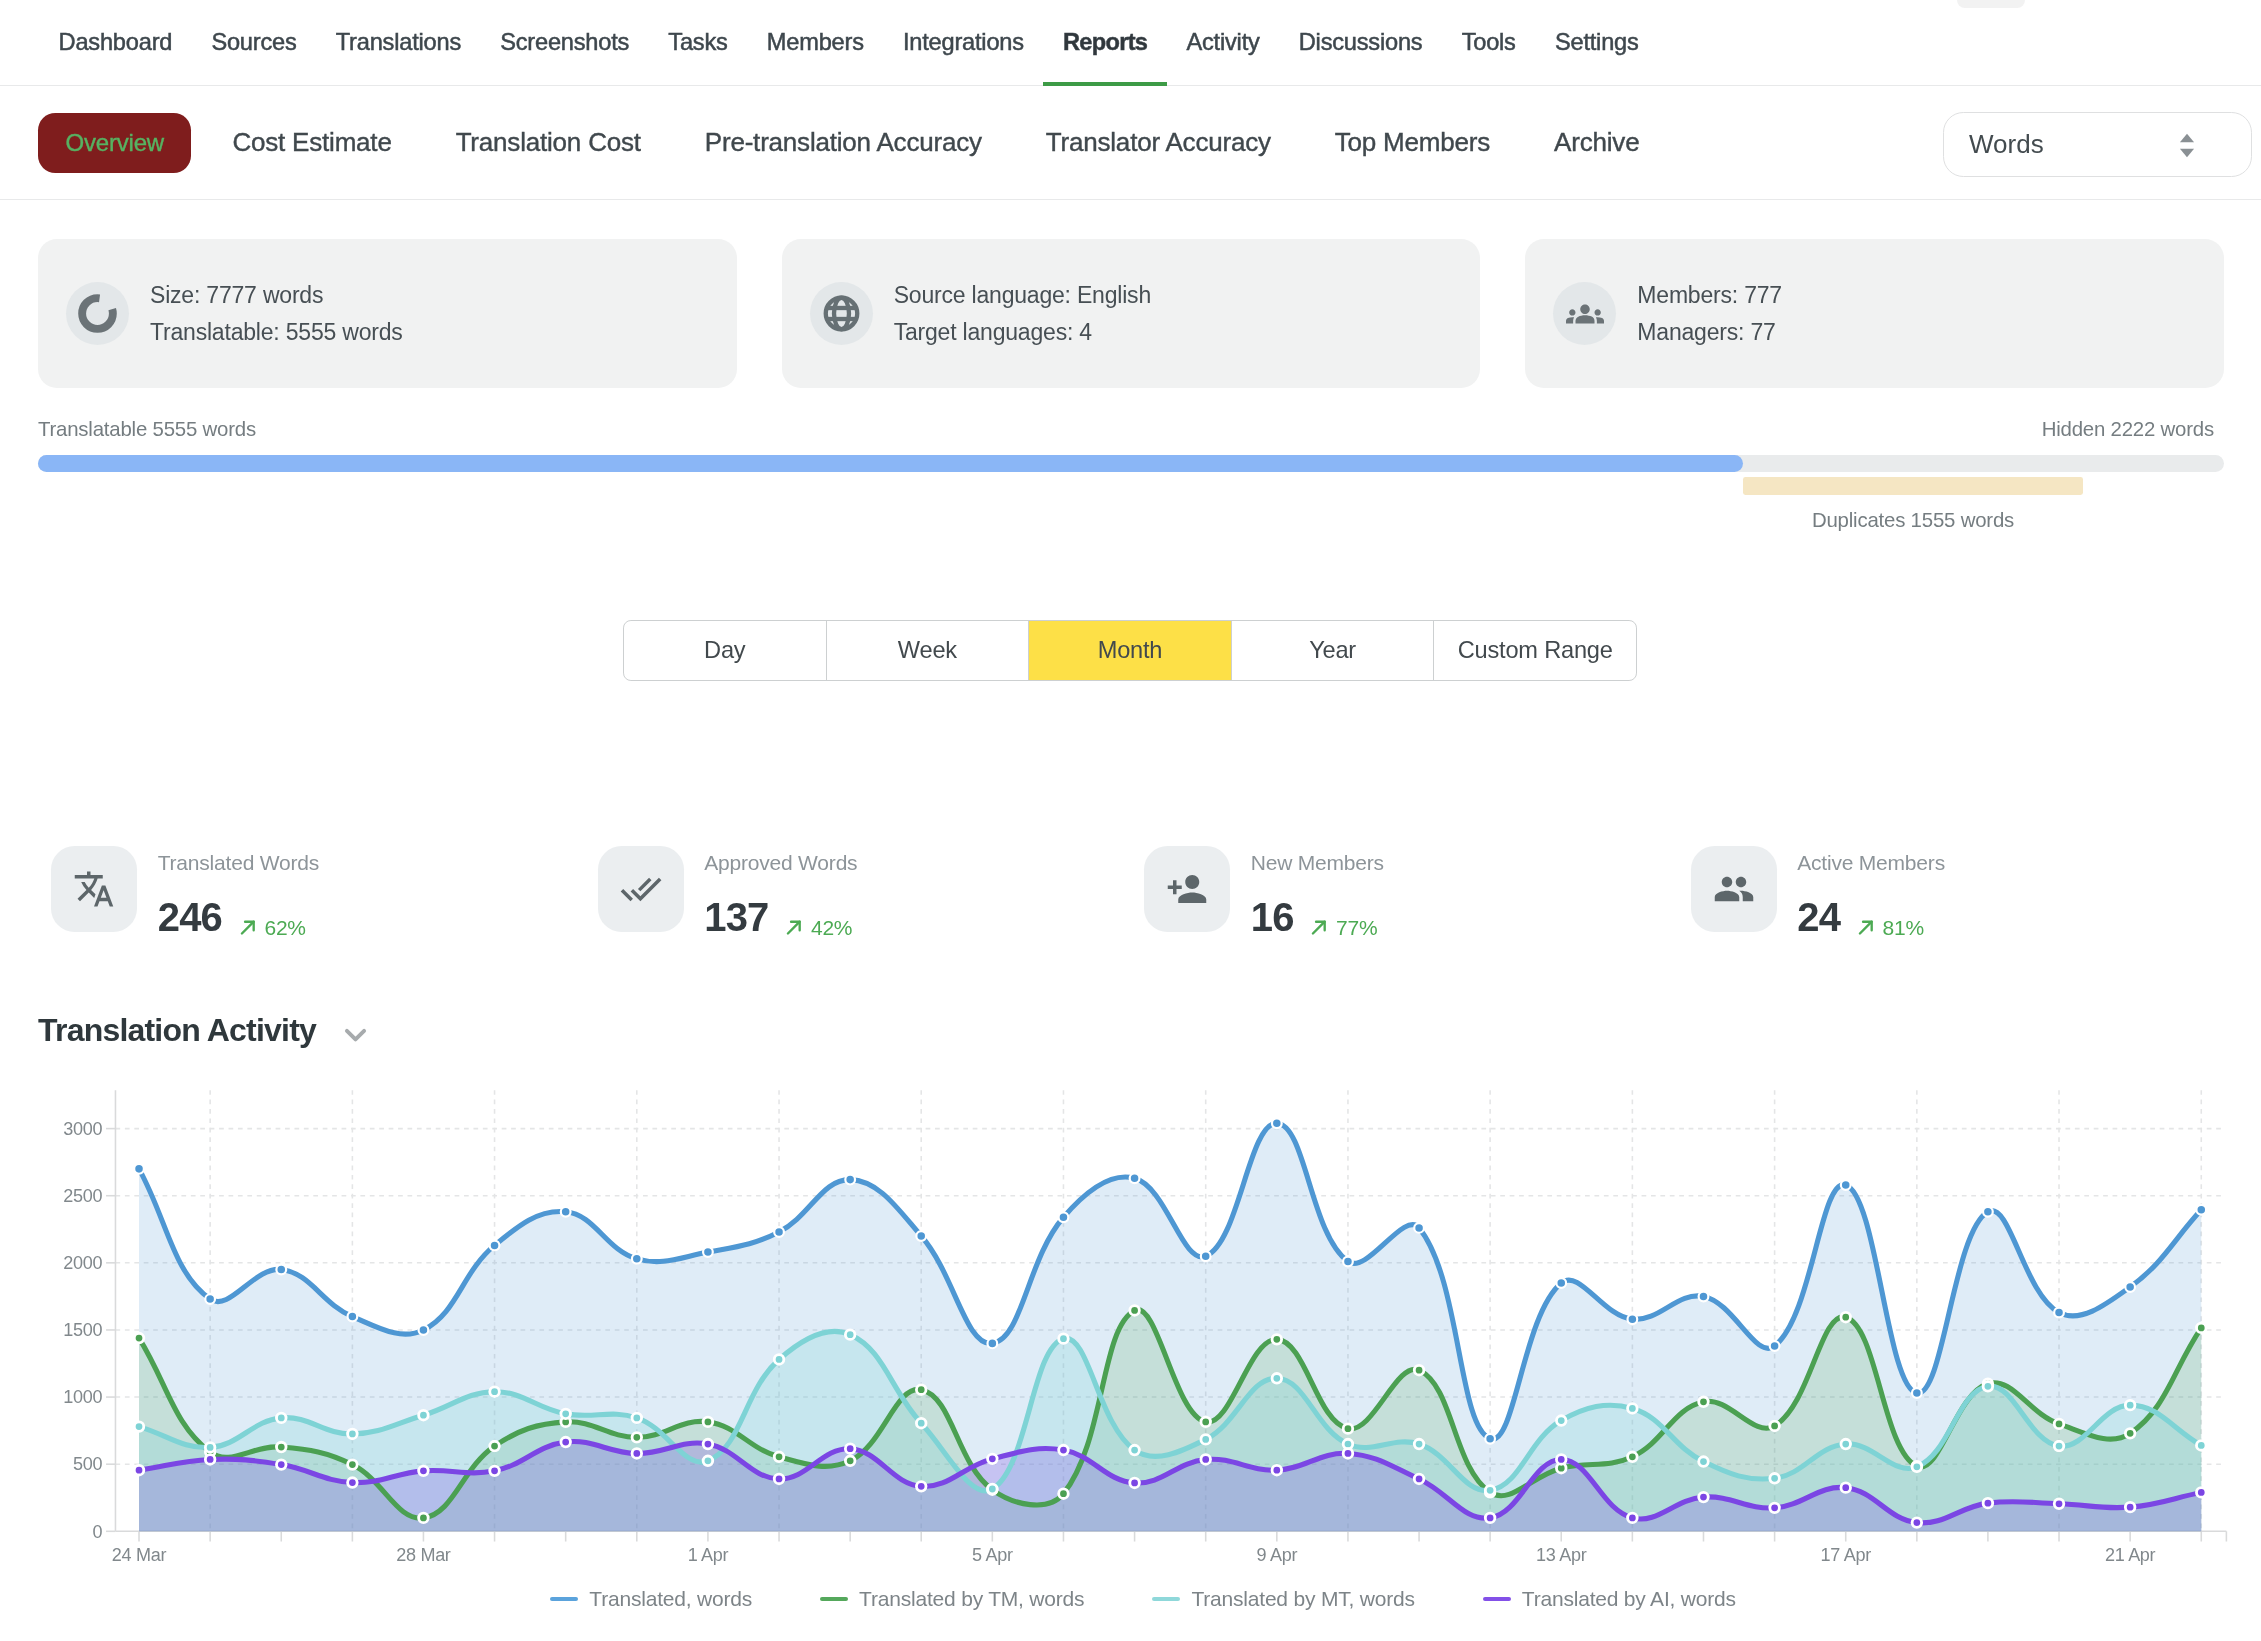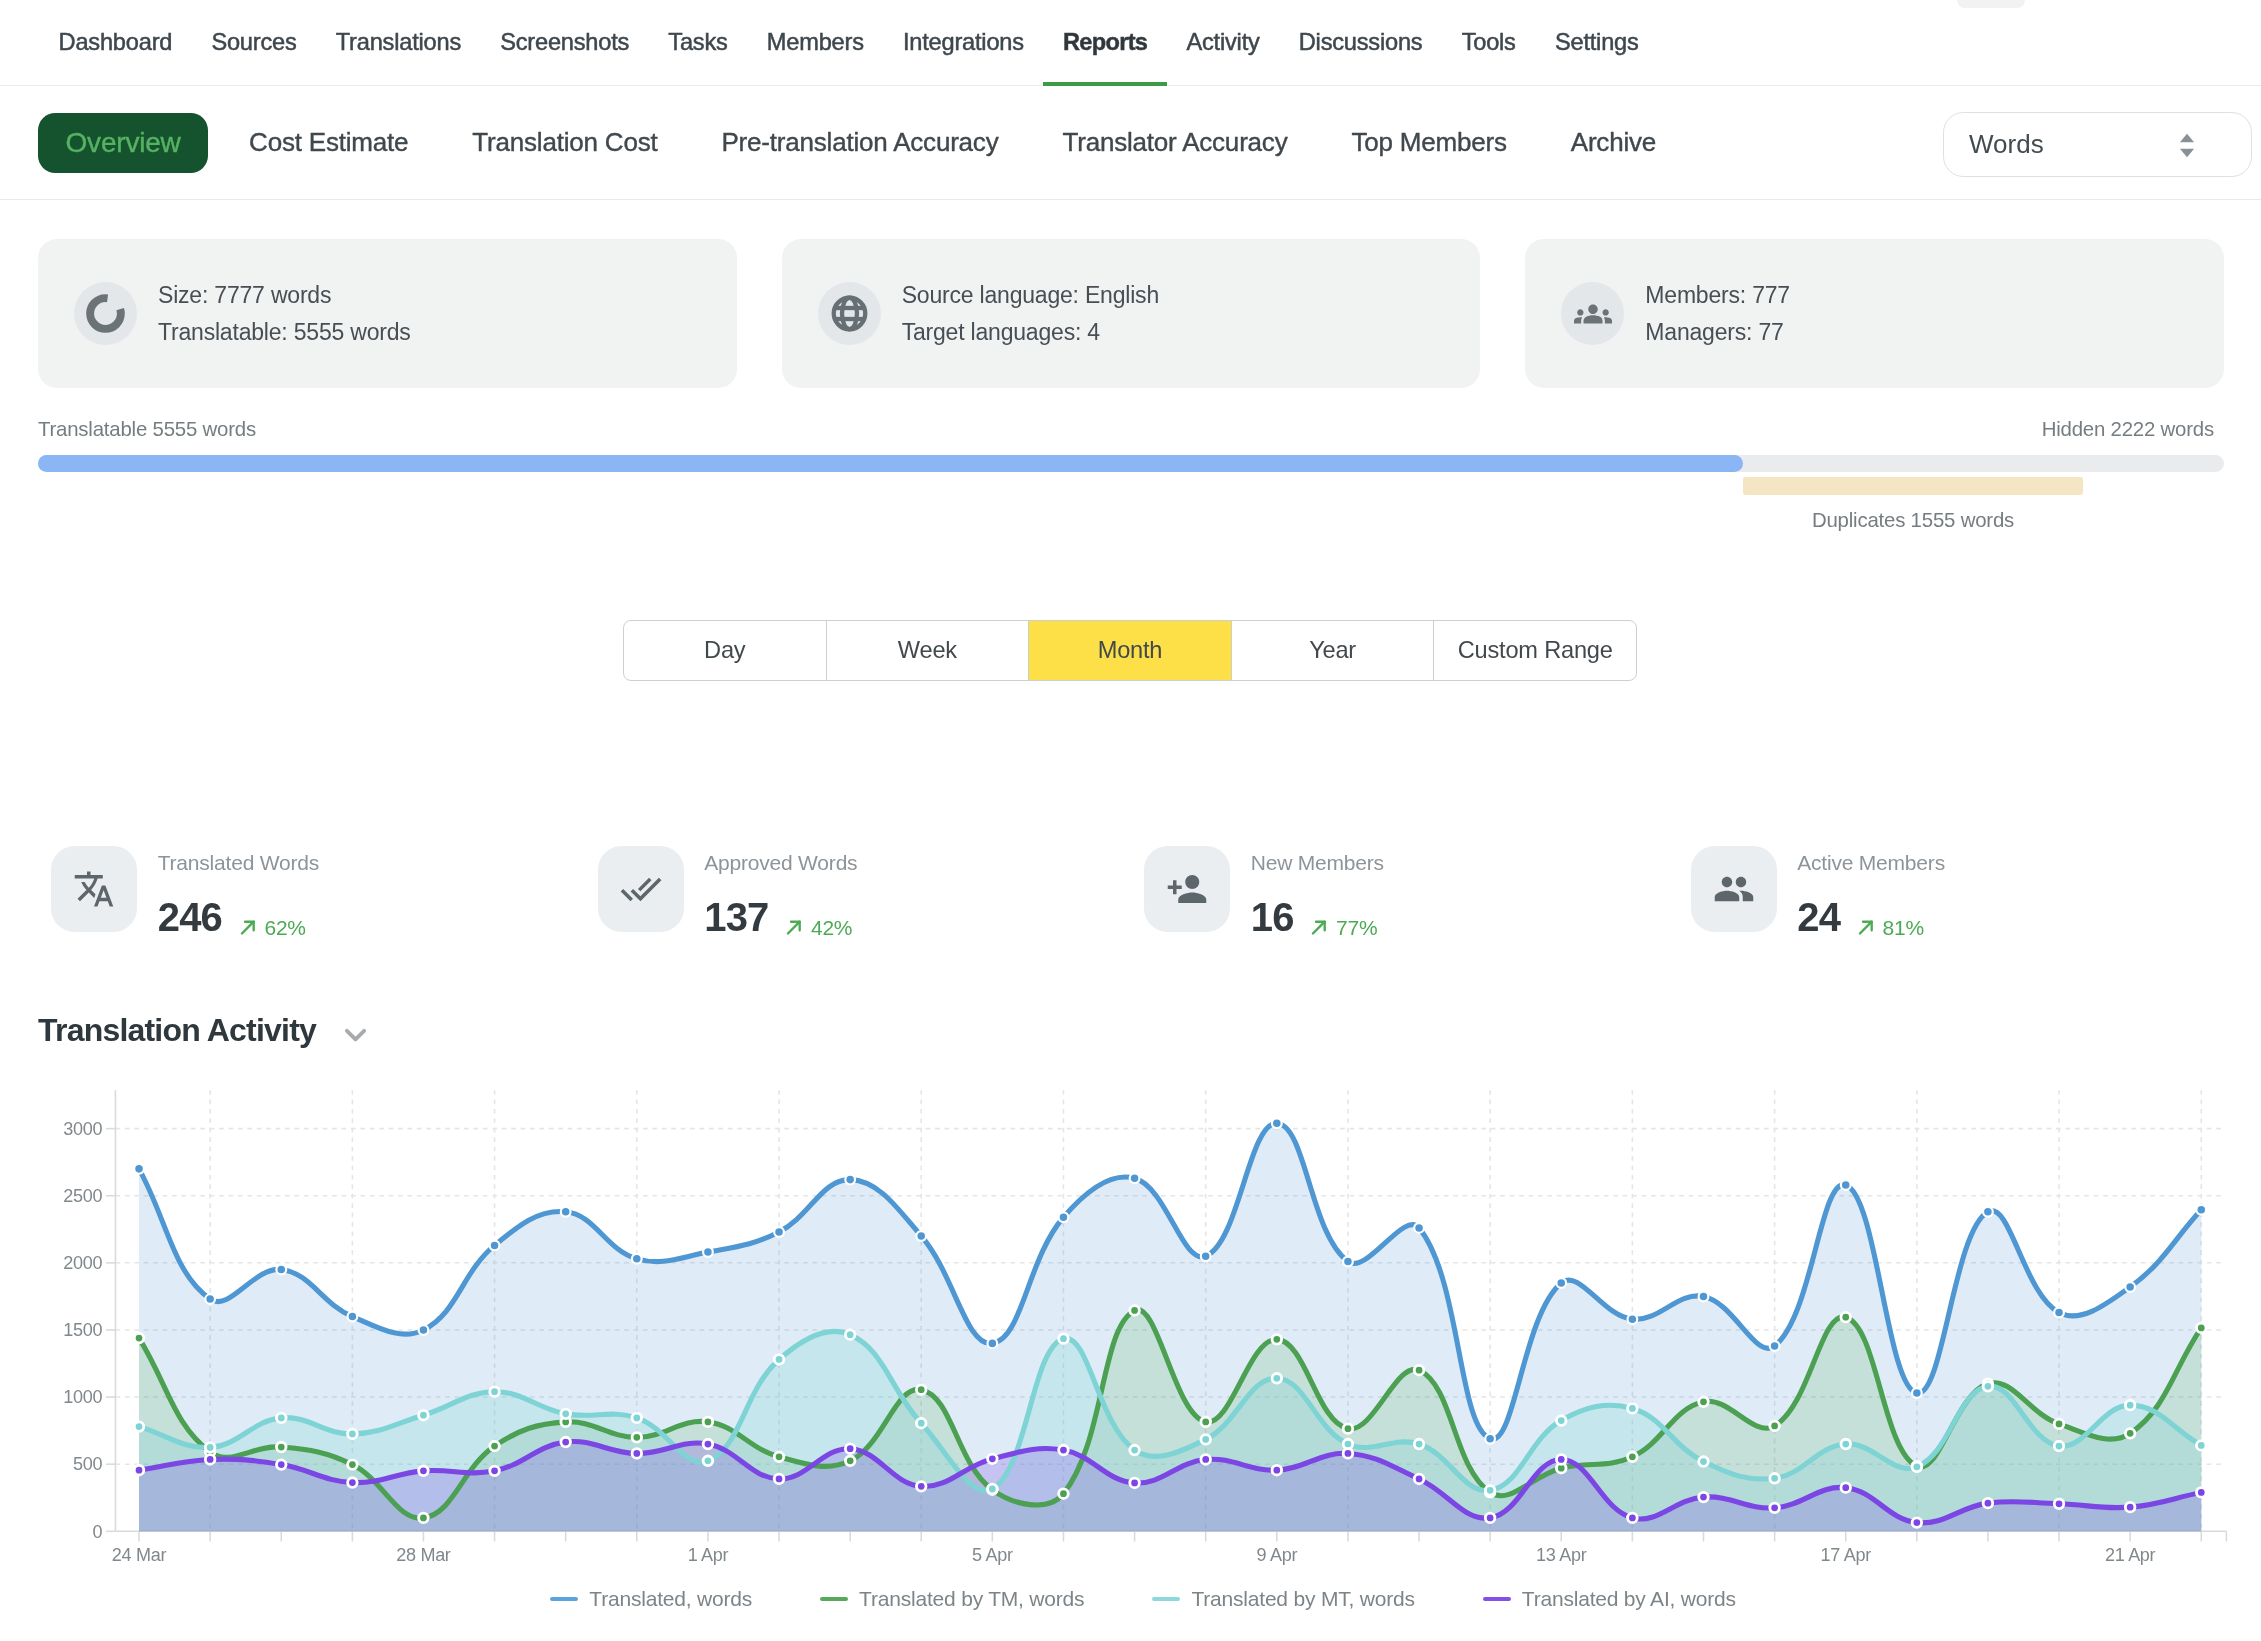--- a/index.html
+++ b/index.html
@@ -2,27 +2,27 @@
 <html style="font-size:12.6px"><head><meta charset="utf-8"><style>
 * { margin:0; padding:0; box-sizing:border-box; }
 html,body { width:2261px; height:1642px; background:#fff; font-family:"Liberation Sans",sans-serif; position:relative; overflow:hidden; }
 .nav { position:absolute; left:0; top:0; width:100%; height:86px; border-bottom:1.6px solid #e8e9ea; }
 .nav ul { list-style:none; display:flex; align-items:center; height:85px; padding-left:39px; }
 .nav li { padding:0 19.6px; font-size:23.6px; letter-spacing:-0.2px; -webkit-text-stroke:0.5px #3e474d; color:#3e474d; position:relative; height:85px; display:flex; align-items:center; }
 .nav li.active { font-weight:700; color:#30373c; letter-spacing:-0.7px; }
 .nav li.active::after { content:""; position:absolute; left:0; right:0; bottom:-0.8px; height:3.9px; background:#3d9b46; }
 .stub { position:absolute; top:0; left:1957px; width:68px; height:7.9px; background:#f2f2f2; border-radius:0 0 7.9px 7.9px; }
 .subnav { position:absolute; left:0; top:86px; width:100%; height:114px; border-bottom:1.6px solid #e8e9ea; display:flex; align-items:center; padding-left:38px; }
-.pill { background:#14532d; color:#57b262; -webkit-text-stroke:0.4px #57b262; font-size:28px; letter-spacing:-0.2px; border-radius:17.3px; height:60px; display:flex; align-items:center; padding:0 27.5px; }
+.pill { background:#7f1d1d; color:#57b262; -webkit-text-stroke:0.4px #57b262; font-size:24px; letter-spacing:-0.2px; border-radius:17.3px; height:60px; display:flex; align-items:center; padding:0 27.5px; }
 .subnav .item { font-size:26px; letter-spacing:-0.2px; -webkit-text-stroke:0.4px #40484d; color:#40484d; margin-left:64px; }
 .subnav .item.first { margin-left:41px; }
 .words { position:absolute; left:1943px; top:26px; width:309px; height:65px; border:1.6px solid #dfe0e1; border-radius:20.4px; display:flex; align-items:center; padding-left:25px; font-size:26px; color:#434b4f; }
 .words svg { position:absolute; right:53px; top:19px; }
 .cards { position:absolute; left:38px; top:239px; width:2186px; display:flex; gap:45px; }
-.card { flex:1; height:149px; background:#f1f2f2; border-radius:19px; display:flex; align-items:center; padding-left:36px; }
+.card { flex:1; height:149px; background:#f1f2f2; border-radius:19px; display:flex; align-items:center; padding-left:28px; }
 .cicon { width:63px; height:63px; border-radius:50%; background:#e3e7e9; flex:0 0 63px; display:flex; align-items:center; justify-content:center; margin-right:21px; }
 .card .txt { font-size:23px; letter-spacing:-0.2px; color:#474f54; line-height:37px; }
 .plabels { position:absolute; left:38px; top:418px; width:2186px; font-size:20.4px; letter-spacing:-0.2px; color:#757d81; }
 .plabels .r { position:absolute; right:10px; top:0; }
 .pbar { position:absolute; left:38px; top:455px; width:2186px; height:17.3px; background:#e9ebec; border-radius:8.6px; }
 .pbar .fill { position:absolute; left:0; top:0; height:17.3px; width:1705px; background:#8ab6f6; border-radius:8.6px; }
 .dup { position:absolute; left:1743px; top:477px; width:340px; height:18px; background:#f5e6c3; border-radius:2.4px; }
 .duplab { position:absolute; left:1743px; top:509px; width:340px; text-align:center; font-size:20.4px; letter-spacing:-0.2px; color:#757d81; }
 .btns { position:absolute; left:623px; top:620px; width:1014px; height:61px; display:flex; border:1.6px solid #cdd0d1; border-radius:7.9px; background:#fff; }
 .btns .b { flex:1; display:flex; align-items:center; justify-content:center; font-size:23.6px; letter-spacing:-0.2px; color:#42494d; border-left:1.6px solid #cdd0d1; }

